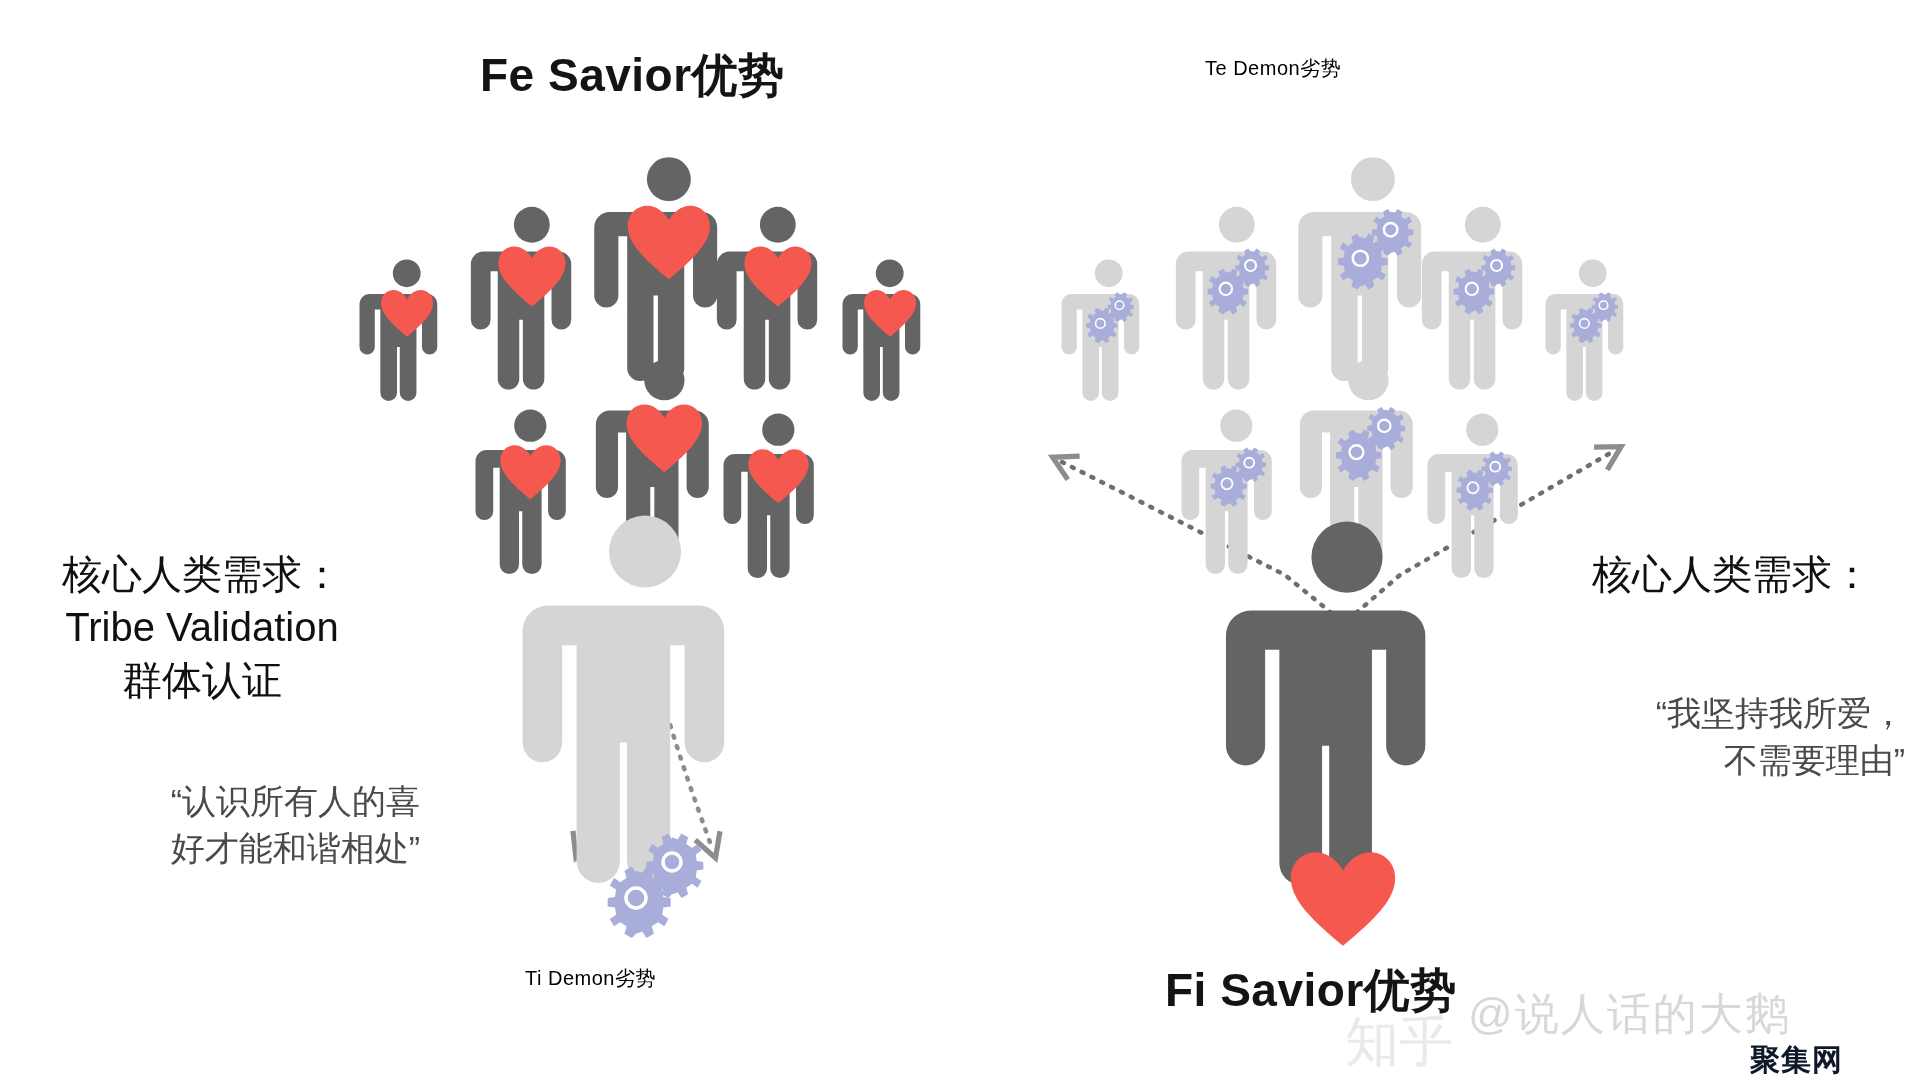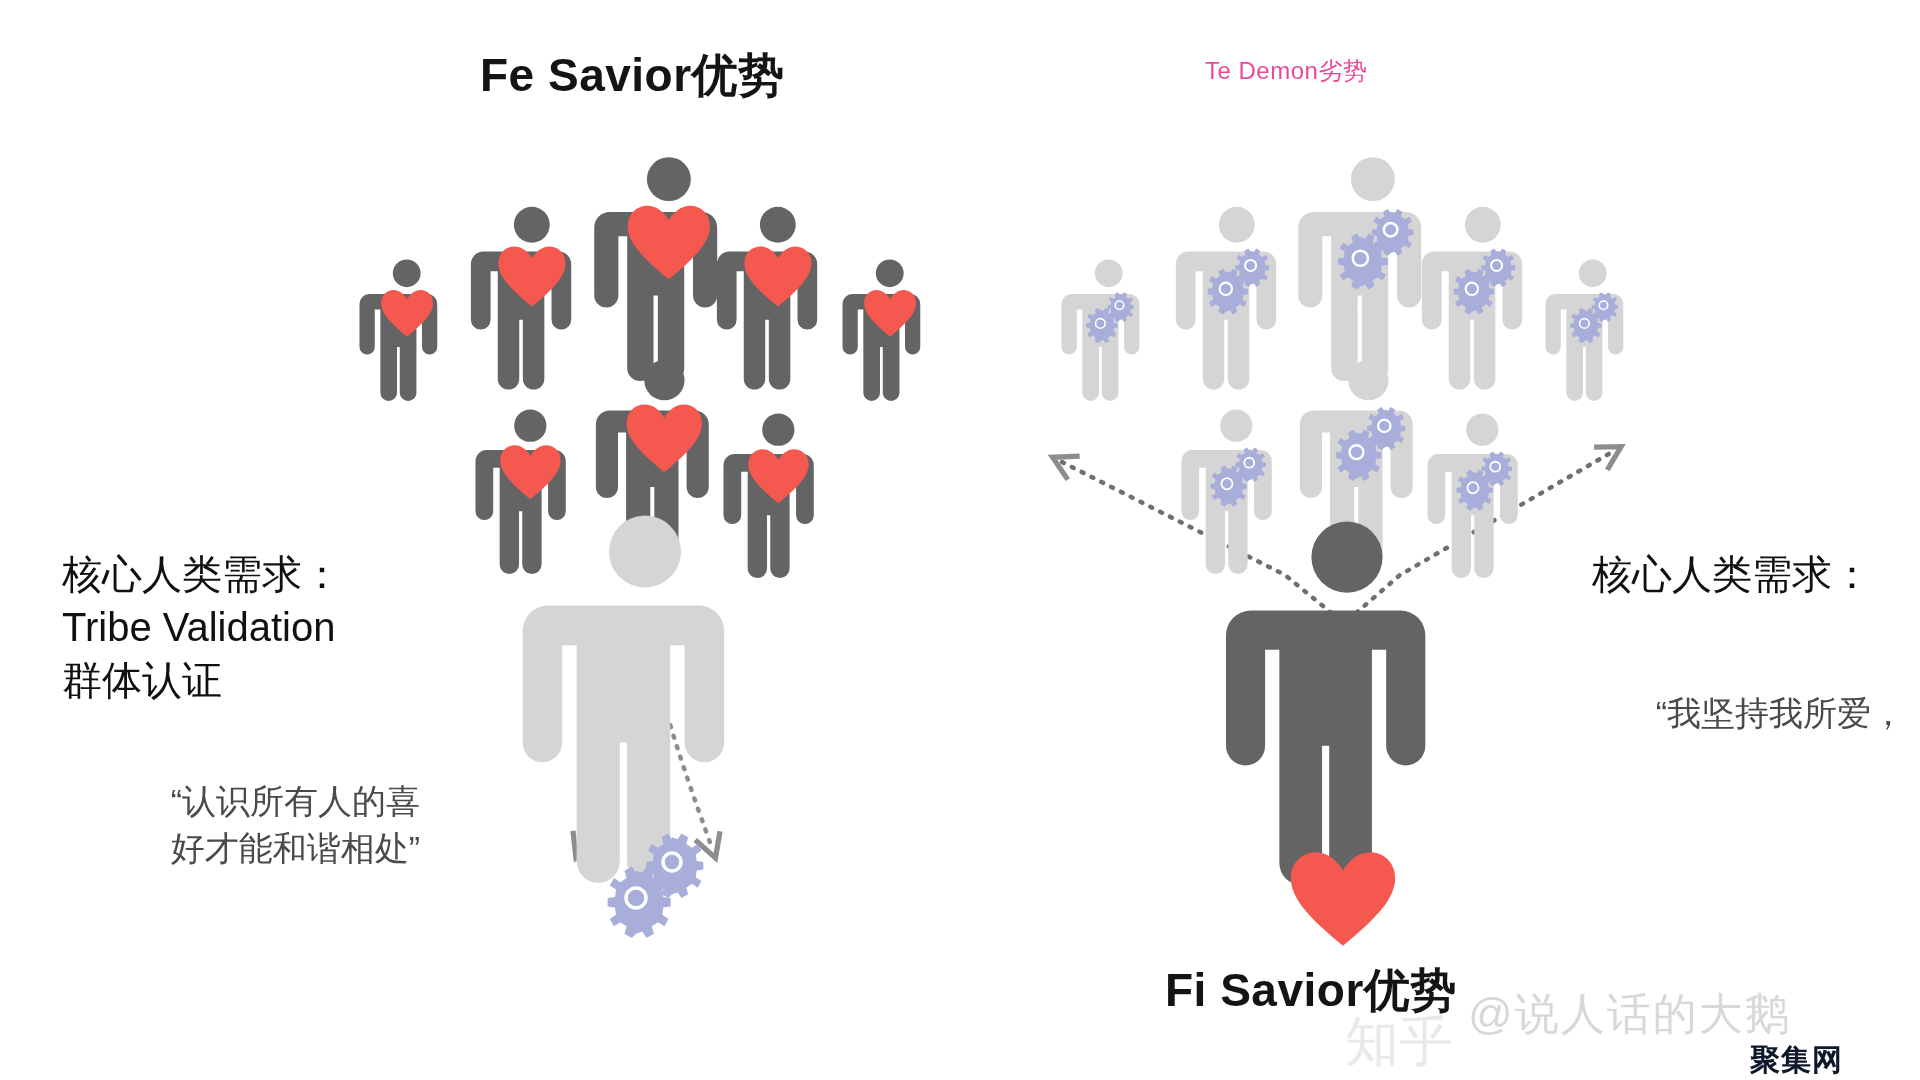--- a/index.html
+++ b/index.html
@@ -17,34 +17,35 @@
   .title-main{
     position:absolute;
     font-size:46px;
     font-weight:bold;
     color:#141414;
     letter-spacing:0.5px;
     white-space:nowrap;
   }
   .title-sub{
     position:absolute;
-    font-size:24px;
+    font-size:20px;
     font-weight:400;
-    color:#ec4899;
+    color:#000000;
     letter-spacing:0.5px;
     white-space:nowrap;
   }
 
   
   .need-block{position:absolute;white-space:nowrap;}
   .need-line{
     font-size:40px;
     color:#101010;
     line-height:1.32;
     font-weight:400;
+    text-align:center;
   }
   .quote-block{position:absolute;}
   .quote-line{
     font-size:34px;
     color:#4a4a4a;
     line-height:1.38;
     font-weight:300;
     white-space:nowrap;
     text-align:right;
   }
@@ -106,40 +107,42 @@
     <g>
       <path d="M 1340 620 L 1285 575 L 1062 462" fill="none" stroke="#6f6f6f" stroke-width="4.5" stroke-dasharray="2 9" stroke-linecap="round" marker-end="url(#arrowDown)"></path>
       <path d="M 1348 620 L 1400 575 L 1612 452" fill="none" stroke="#6f6f6f" stroke-width="4.5" stroke-dasharray="2 9" stroke-linecap="round" marker-end="url(#arrowDown)"></path>
     </g>
   </svg>
 
   <div class="title-main" style="left:480px;top:45px;">Fe Savior优势</div>
 
   <div class="title-sub" style="left:1205px;top:55px;">Te Demon劣势</div>
 
+  <div class="title-sub" style="left:525px;top:965px;">Ti Demon劣势</div>
 
   <div class="title-main" style="left:1165px;top:960px;">Fi Savior优势</div>
 
   <div class="need-block" style="left:62px;top:548px;">
     <div class="need-line">核心人类需求：</div>
     <div class="need-line">Tribe Validation</div>
     <div class="need-line">群体认证</div>
   </div>
 
   <div class="quote-block ta-right" style="left:0px;top:730px;width:420px;margin-top:48px;">
     <div class="quote-line">“认识所有人的喜</div>
     <div class="quote-line">好才能和谐相处”</div>
   </div>
 
   <div class="need-block" style="left:1592px;top:548px;">
     <div class="need-line">核心人类需求：</div>
   </div>
 
   <div class="quote-block ta-right" style="left:1500px;top:690px;width:405px;">
     <div class="quote-line">“我坚持我所爱，</div>
+    <div class="quote-line">不需要理由”</div>
   </div>
 
   <div id="left-crowd">
       <div class="person" style="left: 372px; top: 258px; width: 69.44px; height: 138.88px;">
         <div>
           <svg width="69.44" height="138.88" viewBox="0 0 100 200">
             <circle cx="50" cy="22" r="20" fill="#646464"></circle>
             <path d="M20 52 h60 a14 14 0 0 1 14 14 v62 a11 11 0 0 1 -22 0 v-54 h-8 v120 a12 12 0 0 1 -24 0 v-66 h-4 v66 a12 12 0 0 1 -24 0 v-120 h-8 v54 a11 11 0 0 1 -22 0 v-62 a14 14 0 0 1 14 -14 z" fill="#646464"></path>
           </svg>
         </div>

